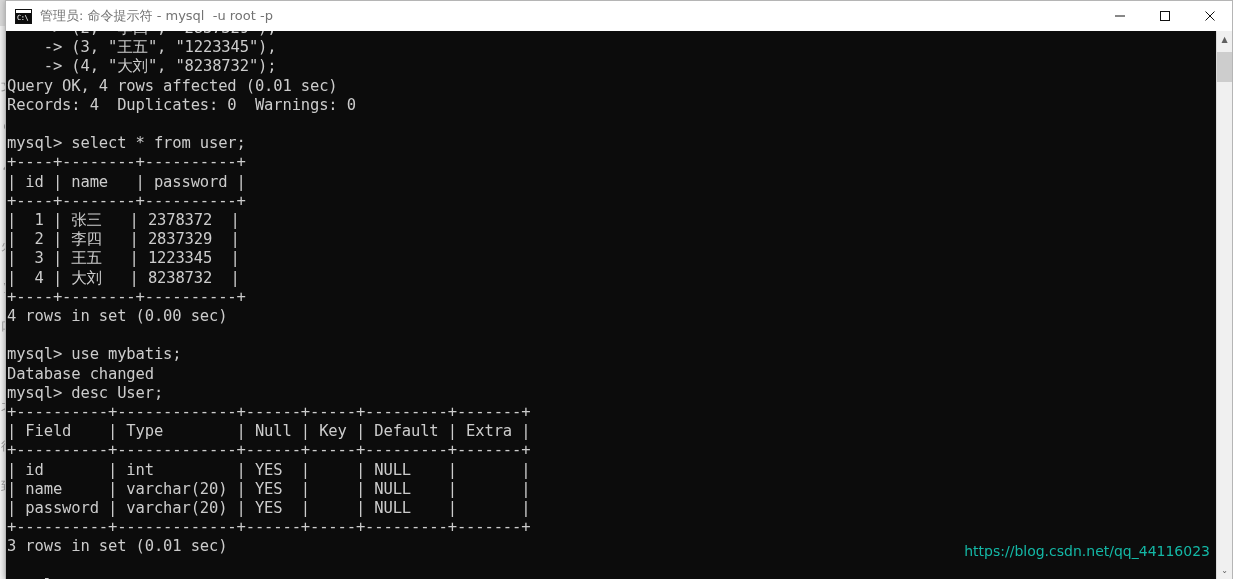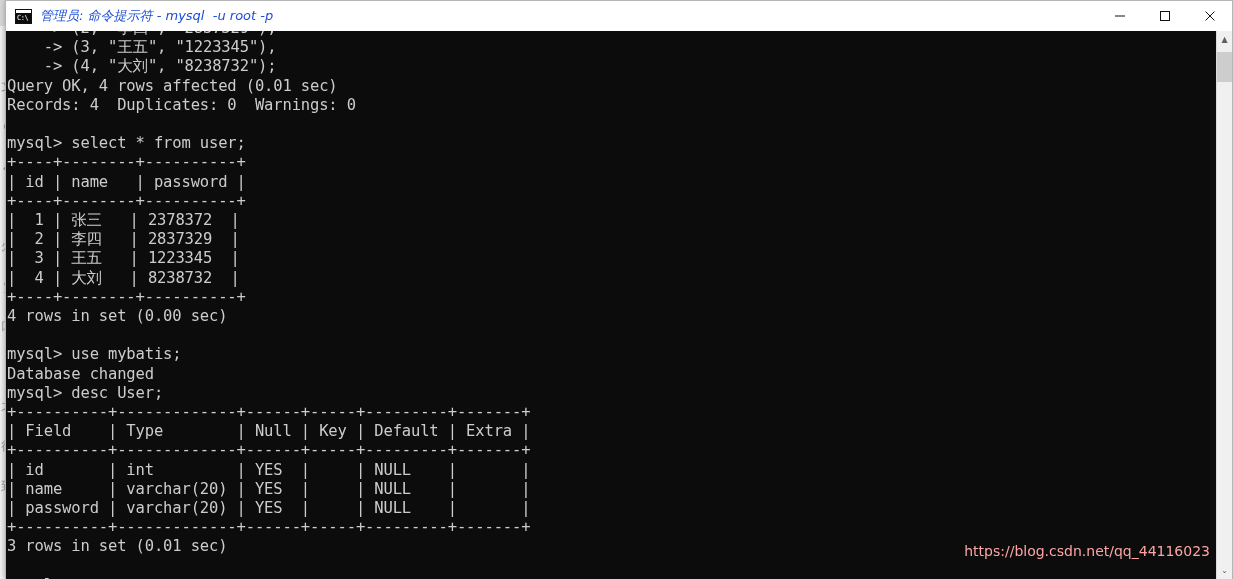--- a/index.html
+++ b/index.html
@@ -75,24 +75,23 @@
     font-family: "DejaVu Sans Mono", monospace;
     font-size: 7px;
     line-height: 11px;
     color: #ffffff;
     letter-spacing: -0.5px;
   }
 
   .title-text {
     font-family: "DejaVu Sans", sans-serif;
     font-size: 13px;
-    color: #1d4ed8;
+    color: #737373;
     white-space: pre;
     flex: 1 1 auto;
-    font-style: italic;
   }
 
   .win-controls { display: flex; height: 30px; flex: 0 0 auto; }
   .win-btn {
     width: 45px; height: 30px;
     display: flex; align-items: center; justify-content: center;
     font-family: "DejaVu Sans", sans-serif;
     font-size: 13px;
     color: #111;
     line-height: 1;
@@ -126,21 +125,21 @@
     white-space: pre;
     letter-spacing: -0.15px;
   }
 
   .watermark {
     position: absolute;
     right: 6px;
     bottom: 20px;
     font-family: "DejaVu Sans", sans-serif;
     font-size: 14px;
-    color: #fca5a5;
+    color: #14b8a6;
     white-space: pre;
   }
 
   
   .scrollbar {
     flex: 0 0 16px;
     width: 16px;
     background: #f0f0f0;
     border-left: 1px solid #dcdcdc;
     display: flex;

